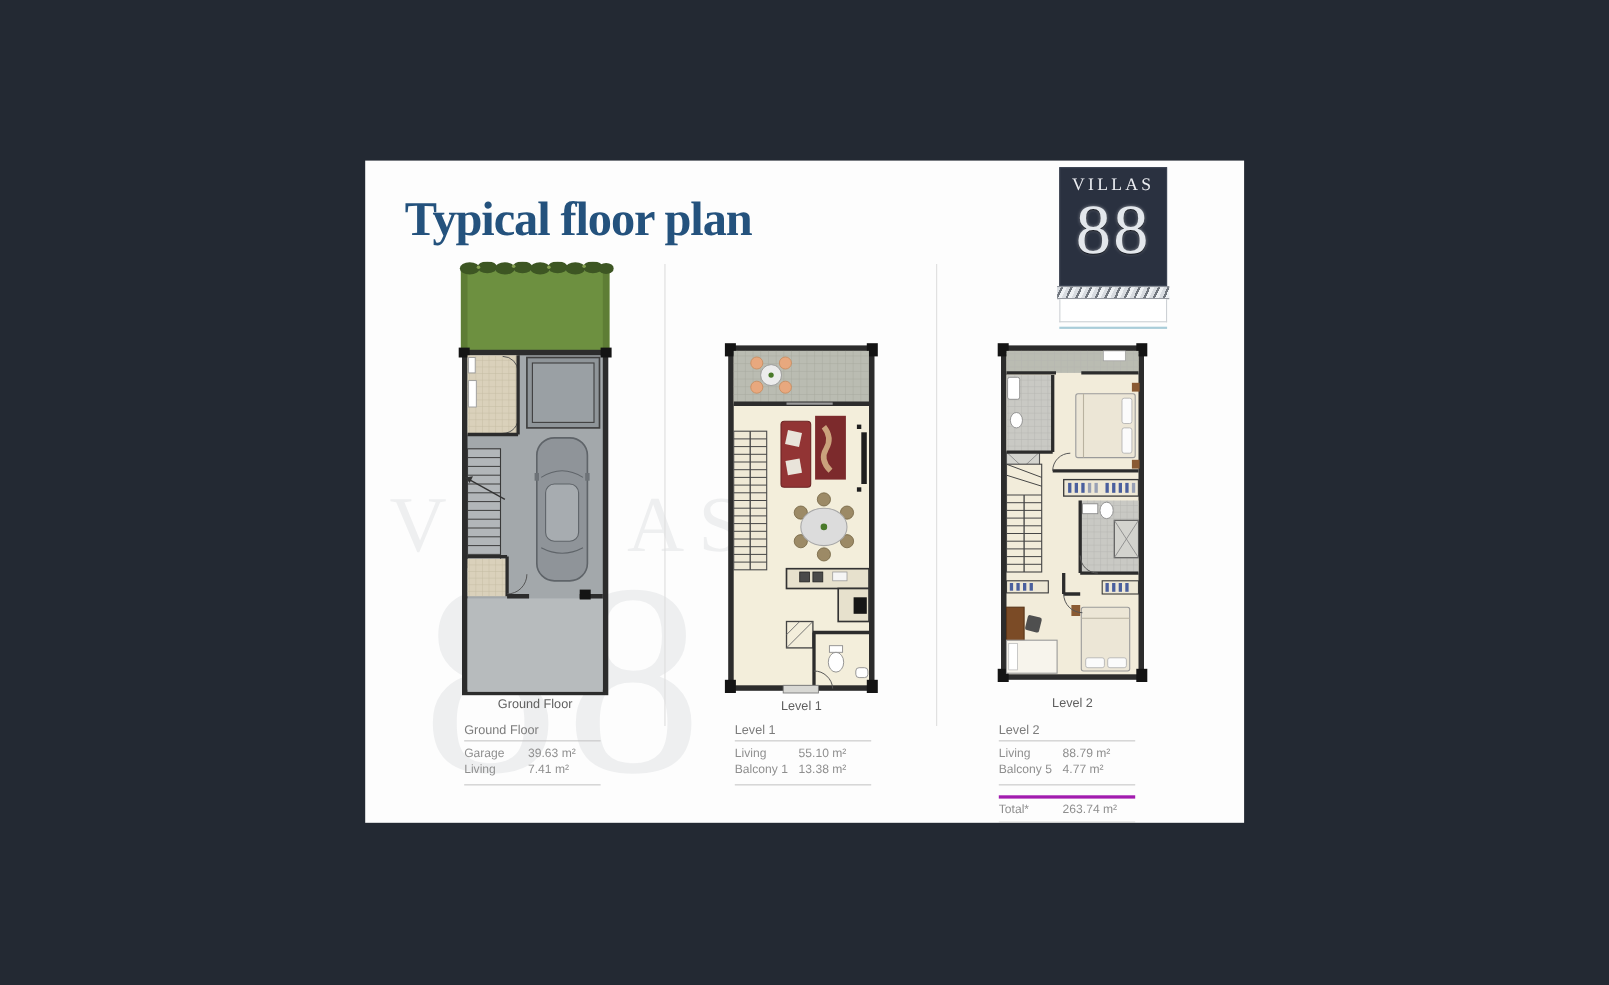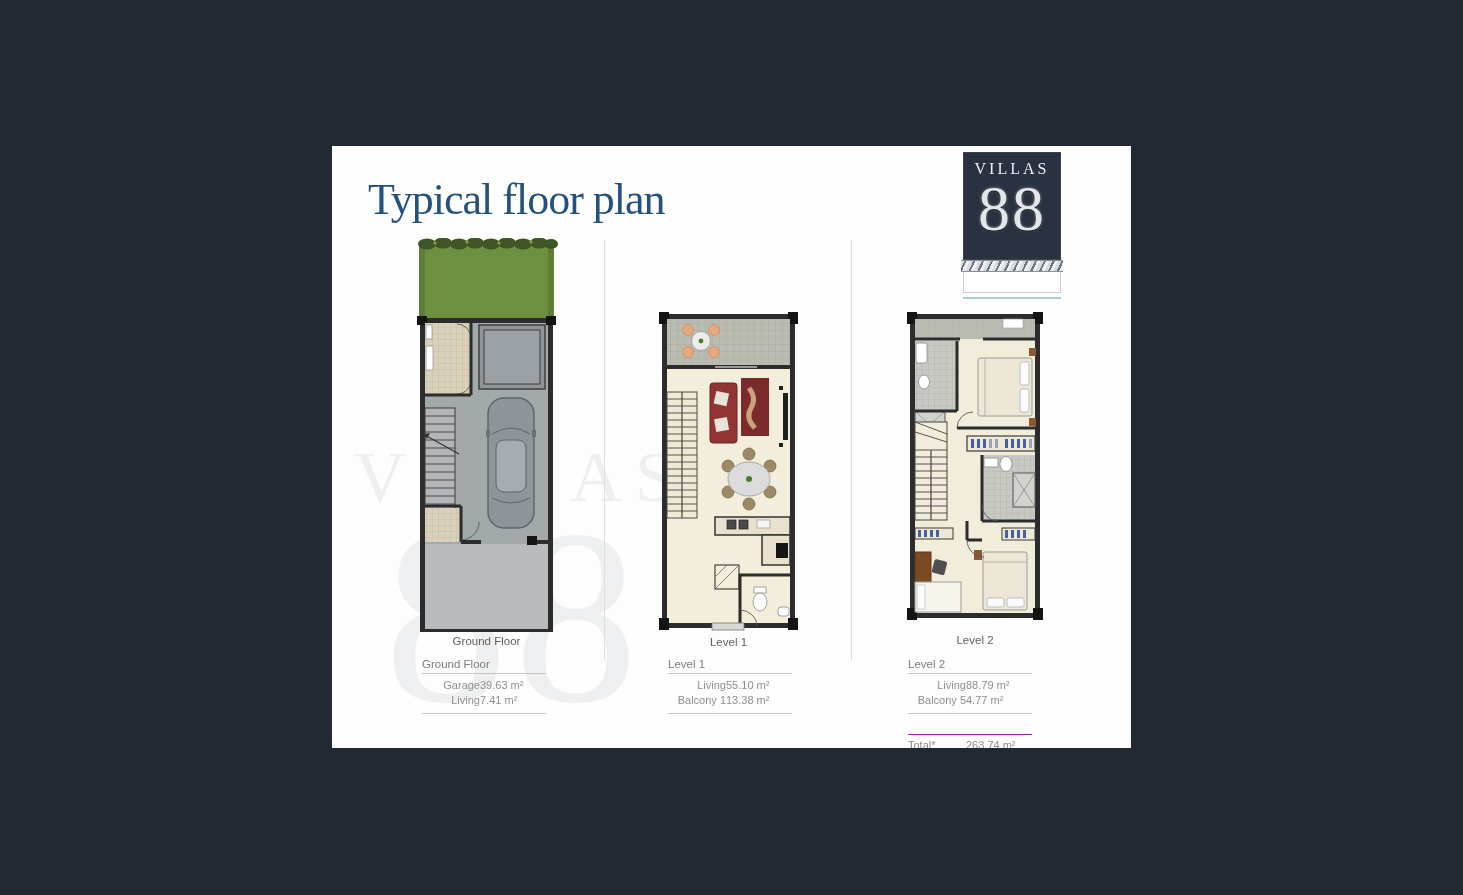--- a/index.html
+++ b/index.html
@@ -16,21 +16,21 @@
   }
   .watermark{
     position:absolute;left:22px;top:295px;width:320px;z-index:1;
     color:rgba(70,75,95,0.08);text-align:center;
     font-family:"Liberation Serif", serif;user-select:none;
   }
   .watermark .wm1{font-size:72px;letter-spacing:13px;line-height:1;}
   .watermark .wm2{font-size:248px;letter-spacing:6px;line-height:.78;margin-top:8px;}
   .page-title{
     position:absolute;left:36px;top:28px;z-index:2;margin:0;
-    font-family:"Liberation Serif", serif;font-weight:400;
+    font-family:"Liberation Serif", serif;font-weight:700;
     font-size:44px;letter-spacing:-1px;color:#24527d;
   }
   
   .logo{position:absolute;left:631px;top:6px;width:98px;z-index:3;}
   .logo-box{
     height:108px;background:#2a3140;border:1px solid #3a4252;
     display:flex;flex-direction:column;align-items:center;box-sizing:border-box;
   }
   .logo-name{
     margin-top:7px;color:#eceef2;font-family:"Liberation Serif", serif;
@@ -54,22 +54,22 @@
   .plan{position:absolute;z-index:2;}
   .plan-caption{
     position:absolute;z-index:2;text-align:center;
     font-size:11.5px;color:#5f5f5f;
   }
   
   .area-table{position:absolute;width:124px;z-index:2;font-size:11px;color:#8f8f8f;}
   .t-head{color:#7c7c7c;font-size:11.5px;padding-bottom:3px;border-bottom:1px solid #c6c6c6;margin-bottom:4px;}
   .t-body{border-bottom:1px solid #c6c6c6;padding-bottom:5px;}
   .t-row{display:flex;line-height:15px;}
-  .t-row .lbl{flex:0 0 58px;text-align:right;}
-  .t-total{margin-top:20px;border-top:1px solid #a21caf;border-bottom:1px solid #c6c6c6;padding:3px 0;display:flex;line-height:15px;}
+  .t-row .lbl{flex:0 0 58px;}
+  .t-total{margin-top:9px;border-top:3px solid #a21caf;border-bottom:1px solid #c6c6c6;padding:3px 0;display:flex;line-height:15px;}
   .t-total .lbl{flex:0 0 58px;}
 </style>
 </head>
 <body>
 
 <div class="sheet">
 
   <div class="watermark">
     <div class="wm1">VILLAS</div>
     <div class="wm2">88</div>

